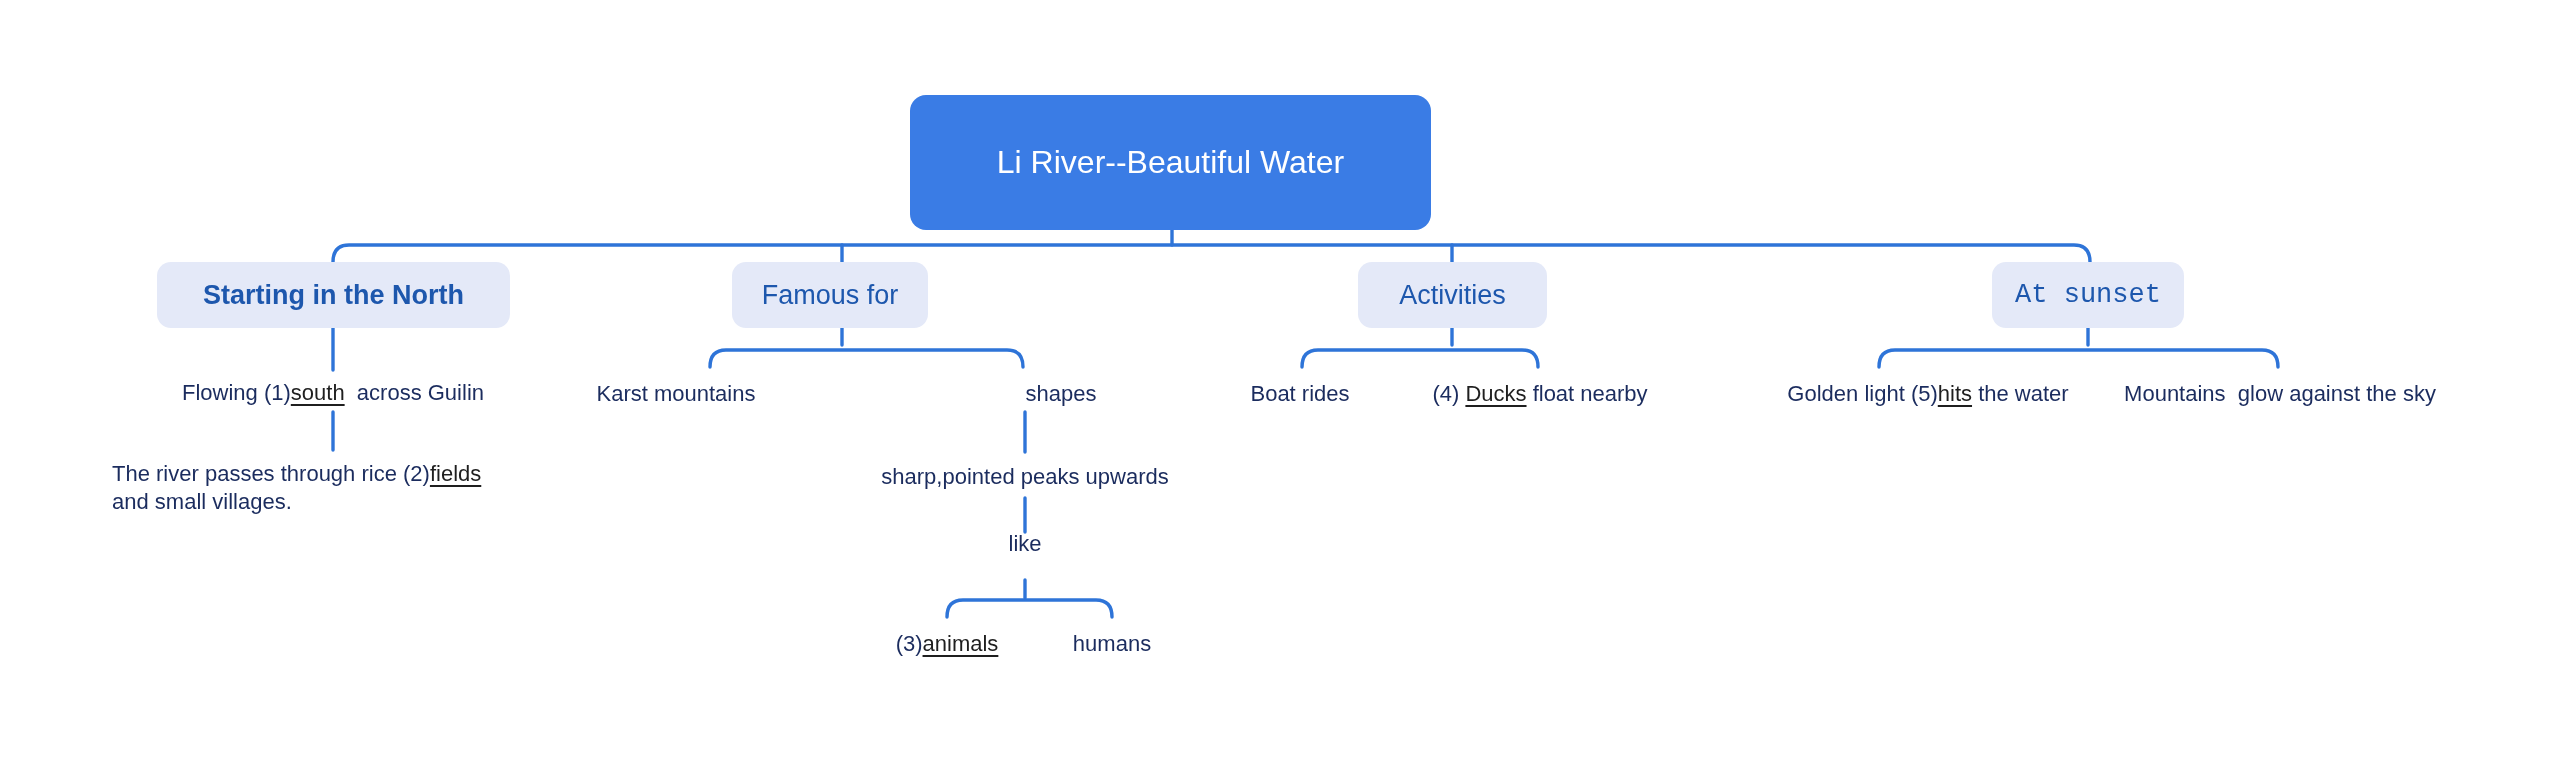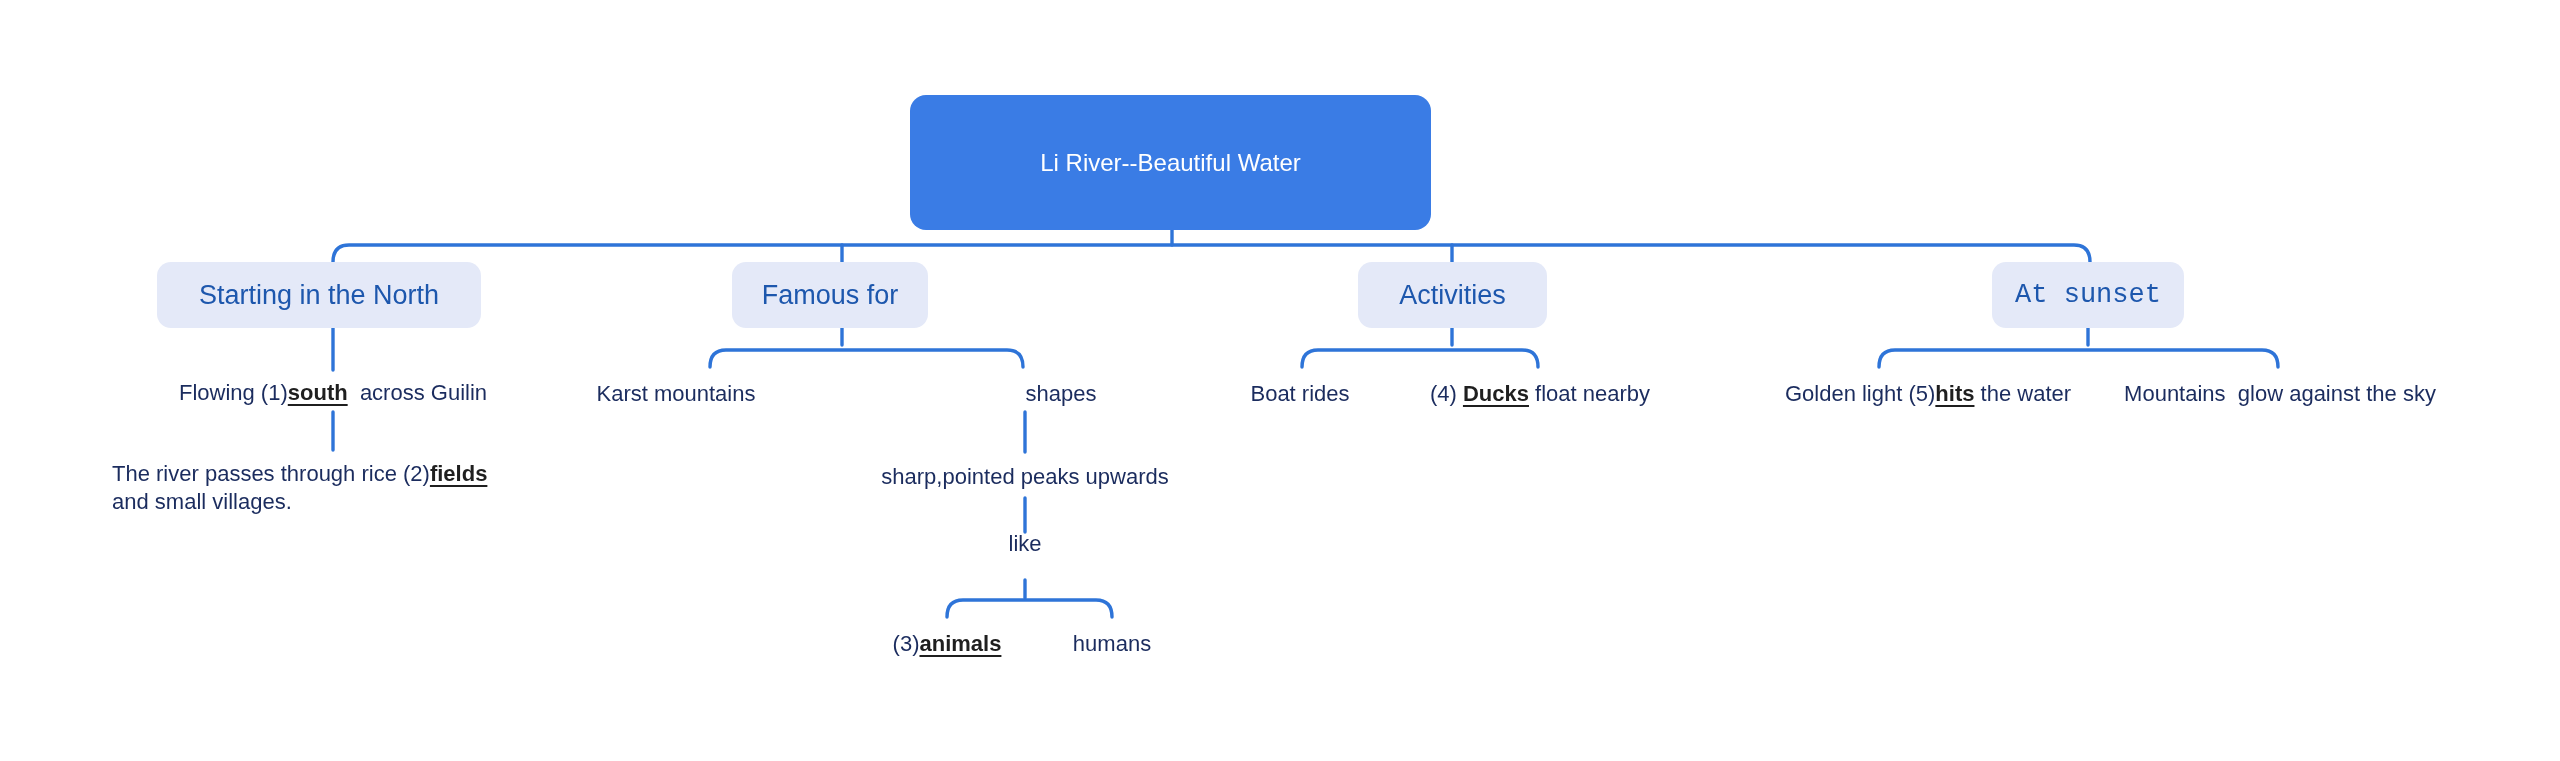--- a/index.html
+++ b/index.html
@@ -16,47 +16,46 @@
     overflow:hidden;
   }
   .connectors{position:absolute; left:0; top:0; width:2560px; height:761px;}
   .connectors path{
     stroke:var(--connector); stroke-width:3.4; fill:none;
     stroke-linecap:round;
   }
   .root-node{
     position:absolute; left:910px; top:95px; width:521px; height:135px;
     background:var(--root_fill); border-radius:16px;
-    color:var(--root_text); font-size:24px; line-height:45px;
+    color:var(--root_text); font-size:32px; line-height:45px;
     display:flex; flex-direction:column; align-items:center; justify-content:center;
     text-align:center; cursor:default;
   }
   .branch-node{
     position:absolute; top:262px; height:66px;
     background:var(--branch_fill); border-radius:14px;
     color:var(--branch_text); font-size:27px;
     display:flex; align-items:center; justify-content:center;
     cursor:default;
   }
-  .b1{left:157px; width:324px;}
+  .b1{left:157px; width:353px;font-weight:bold;}
   .b2{left:732px; width:196px;}
   .b3{left:1358px; width:189px;}
   .b4{left:1992px; width:192px;font-family:Liberation Mono, monospace;}
   .node-text{
     position:absolute; color:var(--node_text);
     font-size:22px; line-height:28px; white-space:pre;
     transform:translateX(-50%); cursor:default;
   }
   .node-text.left-align{transform:none; text-align:left;}
   .answer{
     color:var(--answer_text);
     text-decoration:underline;
     text-decoration-thickness:2px;
     text-underline-offset:4px;
-    font-weight:bold;
   }
 </style>
 </head>
 <body>
 
 <div class="canvas">
 
   <svg class="connectors" viewBox="0 0 2560 761" xmlns="http://www.w3.org/2000/svg">
     <path d="M1172 230 V245"></path>
     <path d="M333 262 Q333 245 349 245 H2074 Q2090 245 2090 262"></path>

